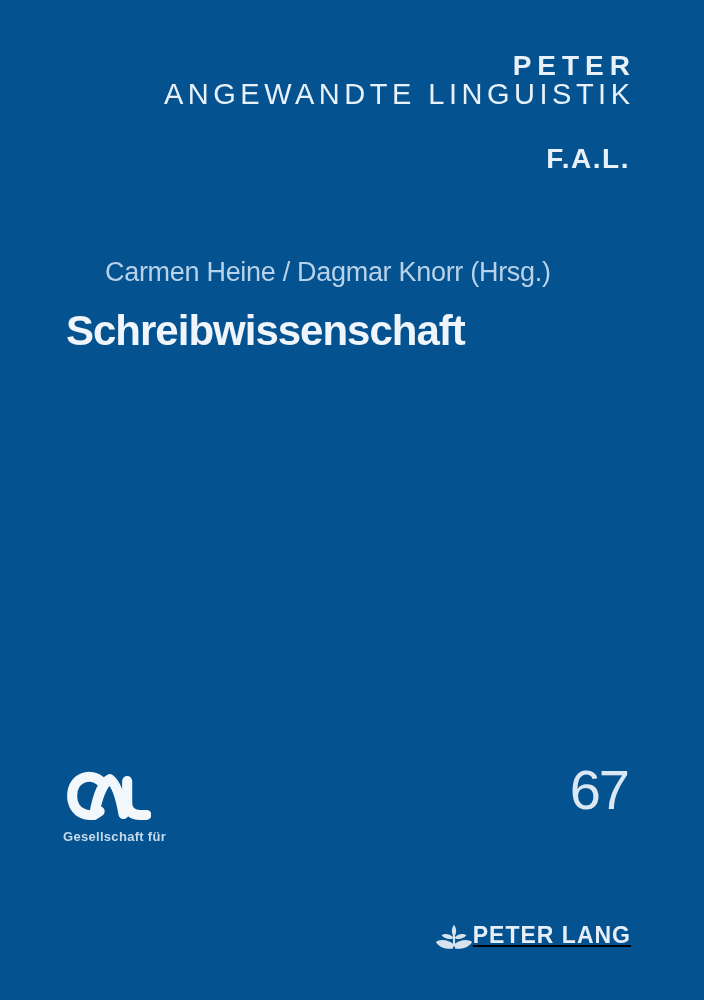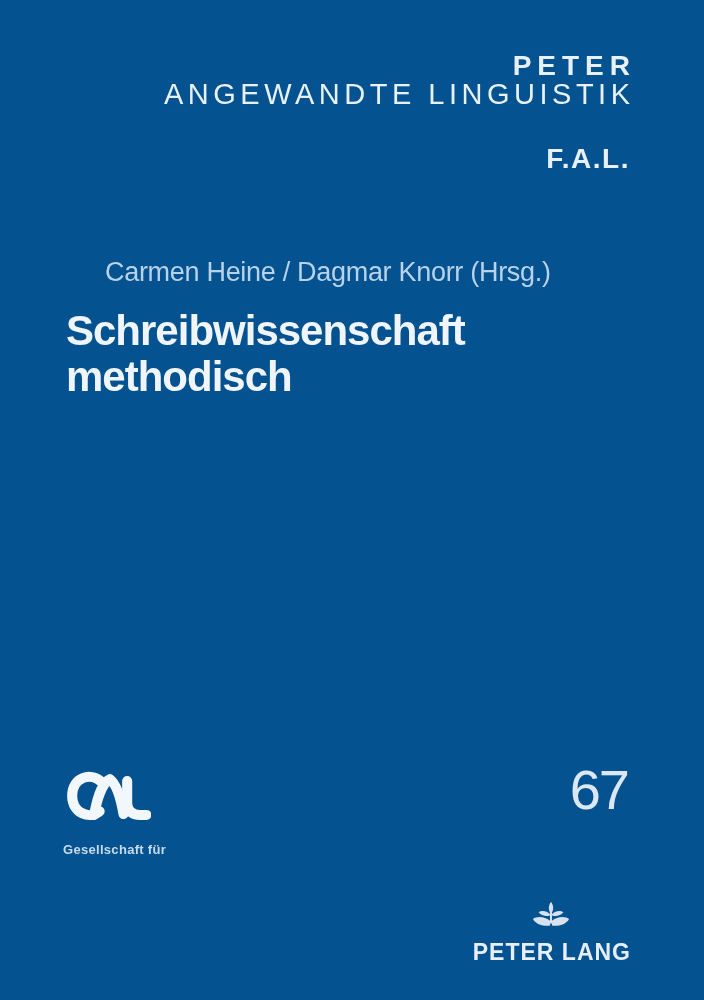--- a/index.html
+++ b/index.html
@@ -62,41 +62,41 @@
     margin-left: 36px;
   }
 
   
   .title {
     position: absolute;
     left: 66px;
     top: 308px;
     margin: 0;
     display: flex;
-    flex-direction: column;
+    flex-direction: row;
     font-size: 42px;
     font-weight: bold;
     letter-spacing: -1px;
     line-height: 46px;
     color: var(--title-text, #eff5fb);
   }
 
   
   .gal {
     position: absolute;
     left: 63px;
     top: 770px;
   }
   .gal-mono {
     display: block;
     width: 88px;
     height: 55px;
   }
   .gal-org {
-    margin-top: 17px;
+    margin-top: 4px;
     font-size: 13px;
     font-weight: bold;
     letter-spacing: 0.3px;
     line-height: 1.25;
     color: var(--org-text, #c6daec);
   }
 
   
   .volume {
     position: absolute;
@@ -108,22 +108,22 @@
     line-height: 1;
     color: var(--volume-text, #dbe8f4);
   }
 
   
   .publisher {
     position: absolute;
     right: 74px;
     bottom: 36px;
     display: flex;
-    flex-direction: column;
-    align-items: center;
+    flex-direction: row;
+    text-decoration: underline;
   }
   .pl-emblem {
     display: block;
     width: 38px;
     height: 34px;
     margin-bottom: 6px;
   }
   .pl-name {
     font-size: 23px;
     font-weight: bold;
@@ -141,21 +141,20 @@
   <header class="series">
     <div class="series-line1">PETER</div>
     <div class="series-line2">ANGEWANDTE LINGUISTIK</div>
     <div class="series-abbrev">F.A.L.</div>
   </header>
 
   <div class="authors">Carmen Heine / Dagmar Knorr (Hrsg.)</div>
 
   <h1 class="title">
     <span>Schreibwissenschaft</span>
-    <span>methodisch</span>
   </h1>
 
   <div class="gal">
     <svg class="gal-mono" viewBox="0 0 96 60" aria-hidden="true">
       <g fill="none" stroke="#f2f7fc" stroke-width="11" stroke-linecap="round" stroke-linejoin="round">
         <path d="M42 13 C 30 2 10 8 10 28 C 10 48 30 54 40 45"></path>
         <path d="M34 49 C 37 31 43 14 51 10 C 58 15 63 31 66 48"></path>
         <path d="M70 12 L70 36 C 70 45 76 49 84 49 L 91 49"></path>
       </g>
     </svg>

